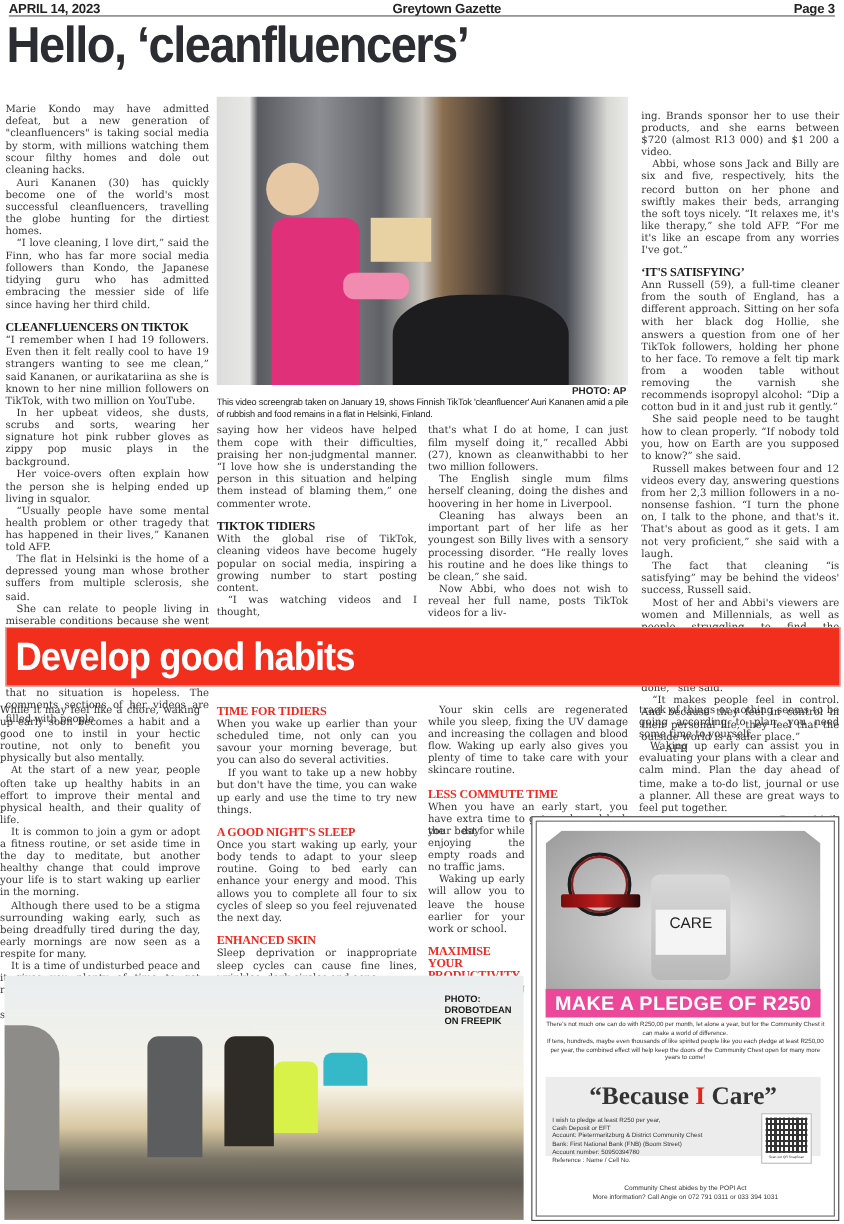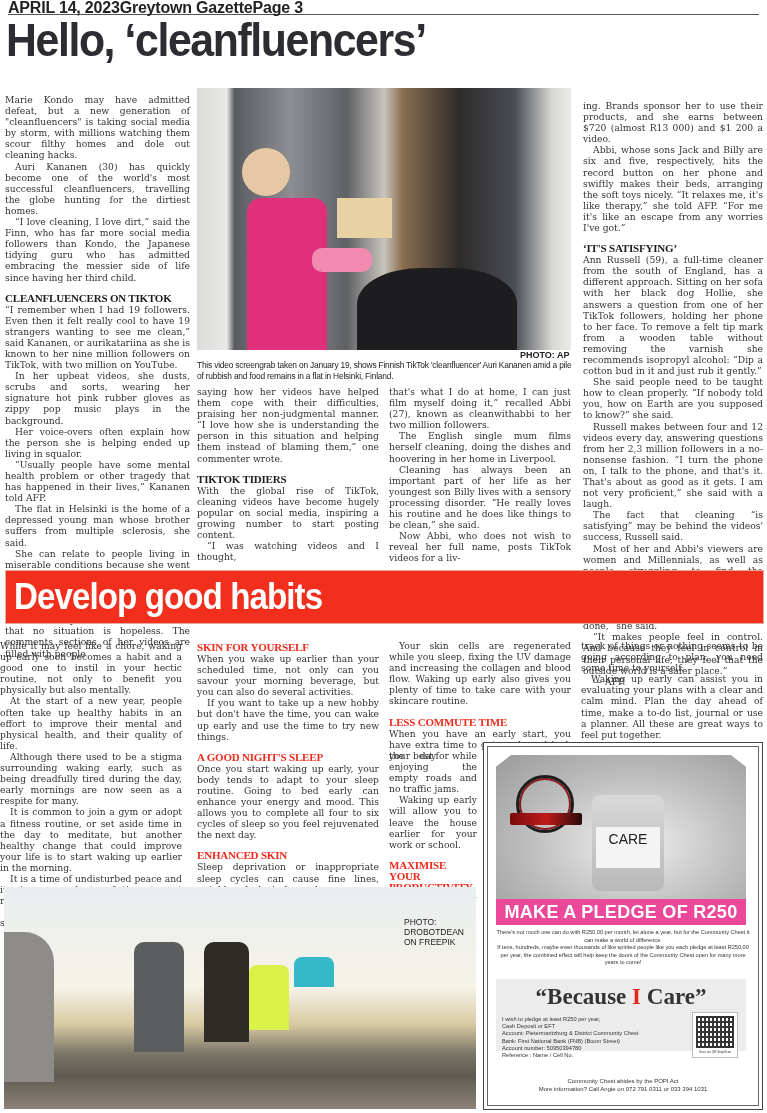--- a/index.html
+++ b/index.html
@@ -1,19 +1,19 @@
 <!DOCTYPE html>
 <html><head>
 <meta charset="utf-8">
 <style>
 *{box-sizing:border-box;margin:0;padding:0}
 html,body{width:767px;height:1113px;background:#fff;overflow:hidden}
 body{position:relative;font-family:"DejaVu Serif","Liberation Serif",serif;color:#2b2b2b}
 .abs{position:absolute}
-.masthead{left:8px;right:8px;top:2px;height:13px;border-bottom:1px solid #555;font-family:"Liberation Sans",sans-serif;font-weight:bold;font-size:16px;color:#222;display:flex;align-items:center;letter-spacing:-0.2px}
+.masthead{left:8px;right:8px;top:2px;height:13px;border-bottom:1px solid #555;font-family:"Liberation Sans",sans-serif;font-weight:bold;font-size:12px;color:#222;display:flex;justify-content:space-between;align-items:center;letter-spacing:-0.2px}
 .headline{left:6px;top:14px;font-family:"Liberation Sans",sans-serif;font-weight:bold;font-size:46px;line-height:52px;color:#2c2d33;letter-spacing:-1.5px;transform:scaleX(0.93);transform-origin:left top}
 .col{font-size:9.2px;line-height:11.1px;text-align:justify;color:#333}
 .col p{text-indent:10px;hyphens:auto}
 .col p.noi{text-indent:0}
 .sub{font-family:Liberation Serif, serif;font-weight:bold;font-size:11px;line-height:11px;color:#1e1e1e;margin-top:10px;letter-spacing:-0.2px}
 .sub.red{color:#f02a1c}
 .photo1{left:197px;top:88px;width:374px;height:262px;background:linear-gradient(90deg,#dcdcda 0%,#e8e8e6 8%,#5a5b60 10%,#8c8e93 25%,#5f6166 40%,#c8c4bc 50%,#8a6e50 55%,#2e2b2a 70%,#4a4d55 85%,#d8d8d4 95%,#eaeae8 100%);overflow:hidden}
 .credit{font-family:"Liberation Sans",sans-serif;font-weight:bold;font-size:9px;color:#222}
 .caption{font-family:"Liberation Sans",sans-serif;font-size:8.4px;line-height:11px;color:#222;letter-spacing:-0.2px}
 .banner{left:5px;top:570px;width:759px;height:54px;background:#f22e1d;border:1px solid #e9a89f}
@@ -101,28 +101,28 @@
   <p>“It makes people feel in control. And because they feel in control in their personal life, they feel that the outside world is a safer place.”</p>
   <p>— AFP.</p>
 </div>
 
 <div class="abs banner"></div>
 <h2 class="abs banner-title">Develop good habits</h2>
 
 <div class="abs col" style="left:0;top:640px;width:182px">
   <p class="noi">While it may feel like a chore, waking up early soon becomes a habit and a good one to instil in your hectic routine, not only to benefit you physically but also mentally.</p>
   <p>At the start of a new year, people often take up healthy habits in an effort to improve their mental and physical health, and their quality of life.</p>
+  <p>It is common to join a gym or adopt a fitness routine, or set aside time in the day to meditate, but another healthy change that could improve your life is to start waking up earlier in the morning.</p>
   <p>Although there used to be a stigma surrounding waking early, such as being dreadfully tired during the day, early mornings are now seen as a respite for many.</p>
-  <p>It is common to join a gym or adopt a fitness routine, or set aside time in the day to meditate, but another healthy change that could improve your life is to start waking up earlier in the morning.</p>
   <p>It is a time of undisturbed peace and it gives you plenty of time to get recharged for your day.</p>
   <p>Here are several reasons why you should wake up early in the morning.</p>
 </div>
 
 <div class="abs col" style="left:197px;top:642px;width:182px">
-  <div class="sub red" style="margin-top:0">SKIN FOR YOURSELF</div>
+  <div class="sub red" style="margin-top:0">TIME FOR TIDIERS</div>
   <p class="noi">When you wake up earlier than your scheduled time, not only can you savour your morning beverage, but you can also do several activities.</p>
   <p>If you want to take up a new hobby but don't have the time, you can wake up early and use the time to try new things.</p>
   <div class="sub red">A GOOD NIGHT'S SLEEP</div>
   <p class="noi">Once you start waking up early, your body tends to adapt to your sleep routine. Going to bed early can enhance your energy and mood. This allows you to complete all four to six cycles of sleep so you feel rejuvenated the next day.</p>
   <div class="sub red">ENHANCED SKIN</div>
   <p class="noi">Sleep deprivation or inappropriate sleep cycles can cause fine lines, wrinkles, dark circles and acne.</p>
 </div>
 
 <div class="abs col" style="left:389px;top:640px;width:182px">
   <p>Your skin cells are regenerated while you sleep, fixing the UV damage and increasing the collagen and blood flow. Waking up early also gives you plenty of time to take care with your skincare routine.</p>
@@ -141,21 +141,21 @@
   <p>Waking up early can assist you in evaluating your plans with a clear and calm mind. Plan the day ahead of time, make a to-do list, journal or use a planner. All these are great ways to feel put together.</p>
   <p style="text-align:right">— Berea Mail.</p>
 </div>
 
 <div class="abs photo2">
   <div style="position:absolute;left:0;top:45px;width:50px;height:150px;background:#8d8c88;border-radius:0 30px 0 0"></div>
   <div style="position:absolute;left:130px;top:55px;width:50px;height:110px;background:#5c5d5f;border-radius:10px 10px 0 0"></div>
   <div style="position:absolute;left:200px;top:55px;width:45px;height:100px;background:#2f2b26;border-radius:10px 10px 0 0"></div>
   <div style="position:absolute;left:245px;top:78px;width:40px;height:65px;background:#d8f24a;border-radius:8px 8px 0 0"></div>
   <div style="position:absolute;left:290px;top:70px;width:40px;height:30px;background:#35b9c9;border-radius:8px 8px 0 0"></div>
-  <div style="position:absolute;left:400px;top:30px;font-family:'Liberation Sans',sans-serif;font-weight:normal;font-size:8.5px;line-height:10px;color:#1a1a1a">
+  <div style="position:absolute;left:400px;top:16px;font-family:'Liberation Sans',sans-serif;font-weight:bold;font-size:8.5px;line-height:10px;color:#1a1a1a">
     <div>PHOTO:</div>
     <div>DROBOTDEAN</div>
     <div>ON FREEPIK</div>
   </div>
 </div>
 
 <div class="abs ad">
   <div class="ad-inner"></div>
   <div class="ad-photo">
     <div class="logo"></div>

